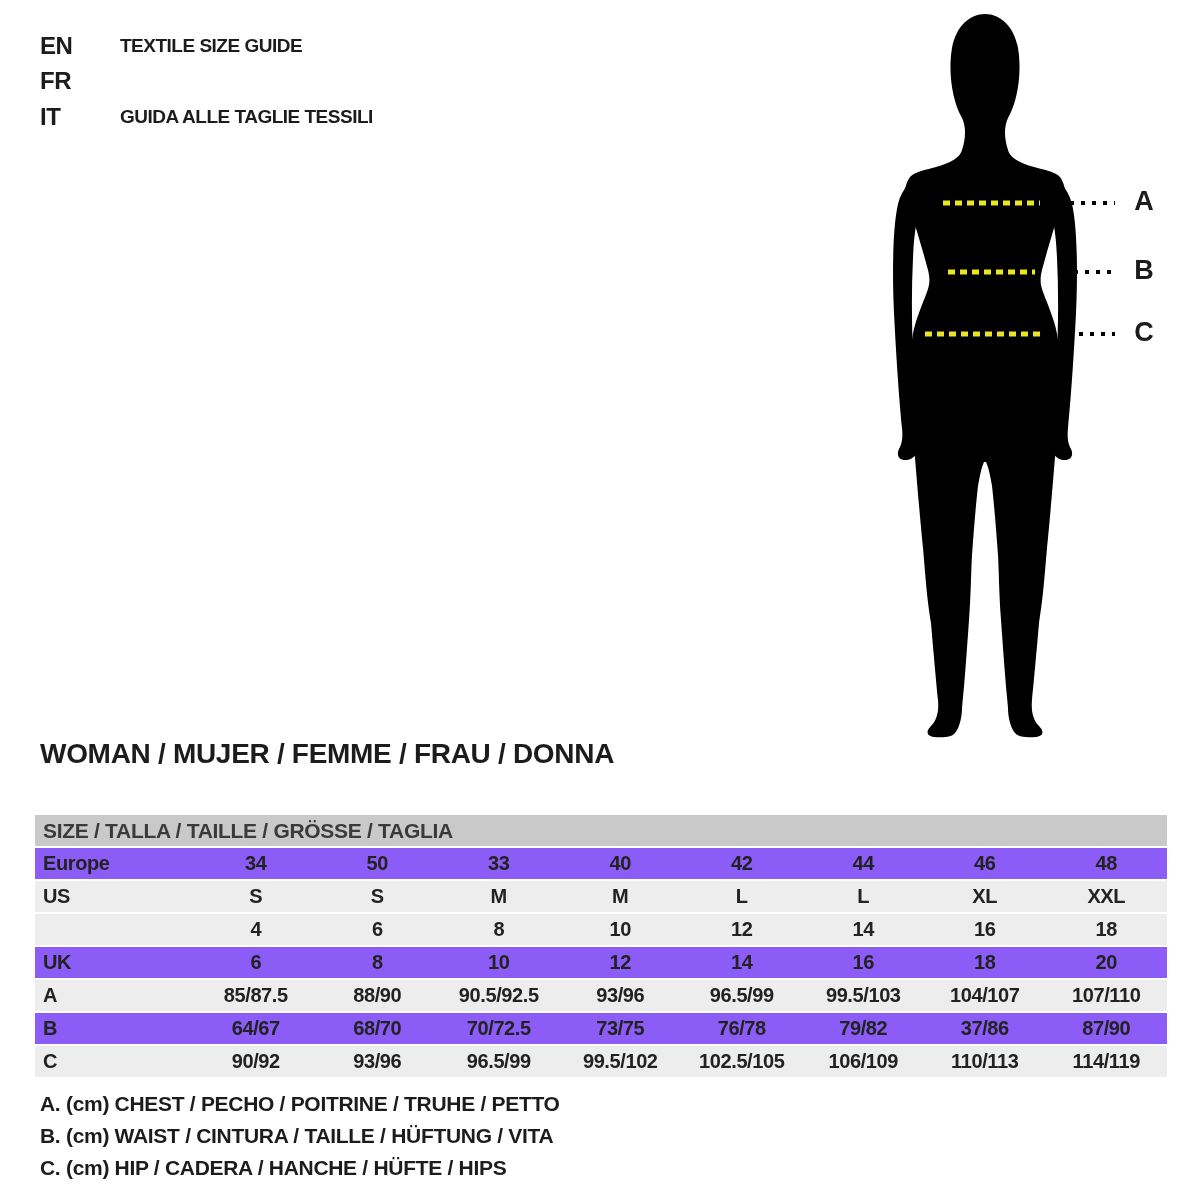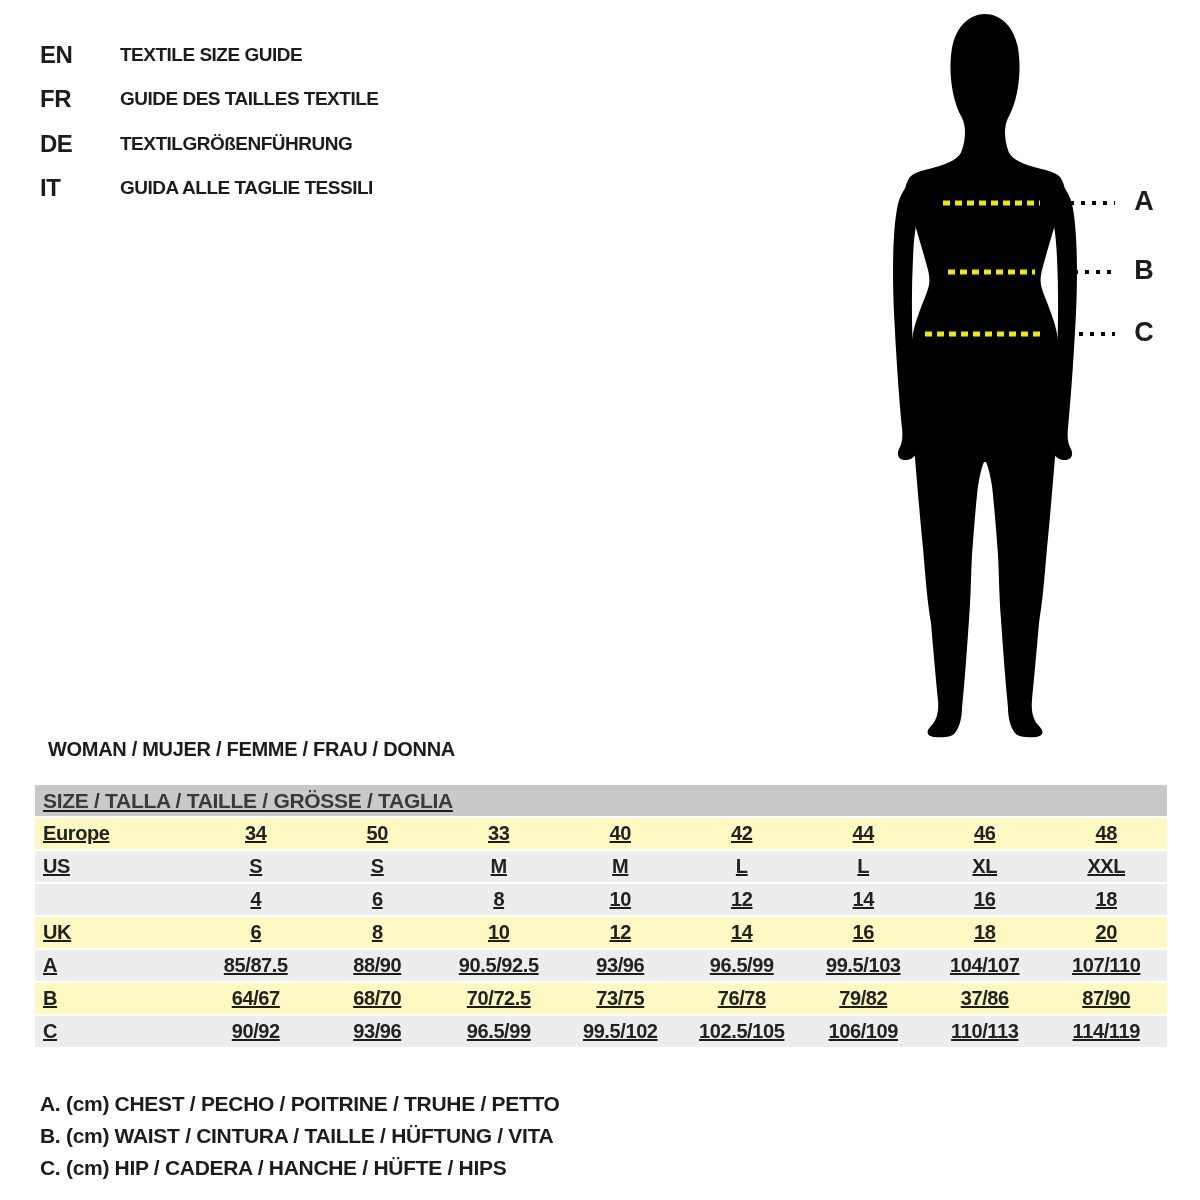--- a/index.html
+++ b/index.html
@@ -2,44 +2,43 @@
 <html style="--accent: #ece61f; --header-bg: #c9c9c9; --row-shade: #ededed;"><head>
 <meta charset="utf-8">
 <style>
   html,body{margin:0;padding:0;}
   body{
     width:1200px;height:1200px;position:relative;background:#ffffff;
     font-family:"Liberation Sans", sans-serif;color:#1c1c1c;overflow:hidden;
   }
   
   .lang-list{position:absolute;left:40px;top:28px;}
-  .lang-row{display:flex;height:35.5px;align-items:center;margin-top:9px;}
+  .lang-row{display:flex;height:35.5px;align-items:center;}
   .lang-code{width:80px;font-size:24px;font-weight:700;letter-spacing:-0.5px;}
   .lang-label{font-size:19px;font-weight:700;letter-spacing:-0.5px;}
   
   .figure-wrap{position:absolute;left:848px;top:8px;width:300px;height:735px;}
   .mlabel{
     position:absolute;left:1124px;width:40px;text-align:center;
     font-size:27px;font-weight:700;
   }
   .ml-0{top:186px;} .ml-1{top:255px;} .ml-2{top:317px;}
   
   .section-title{
-    position:absolute;left:40px;top:738px;font-size:20px;font-weight:700;
+    position:absolute;left:40px;top:738px;font-size:28px;font-weight:700;
     letter-spacing:-0.3px;
-    margin-left:8px;
-  }
-  
-  .size-table{position:absolute;left:35px;top:785px;width:1132px;text-decoration:underline;}
+  }
+  
+  .size-table{position:absolute;left:35px;top:815px;width:1132px;}
   .thead{
     background:var(--header-bg,#c9c9c9);height:31px;display:flex;align-items:center;
     padding-left:8px;font-size:21px;font-weight:700;color:#3a3a3a;
     letter-spacing:-0.3px;box-sizing:border-box;margin-bottom:2px;
   }
-  .trow{display:flex;height:31px;margin-bottom:2px;background:#fef9c3;}
+  .trow{display:flex;height:31px;margin-bottom:2px;background:#8b5cf6;}
   .trow.shaded{background:var(--row-shade,#ededed);}
   .cell{
     flex:1;display:flex;align-items:center;justify-content:center;
     font-size:20px;font-weight:700;letter-spacing:-0.4px;color:#222;
   }
   .labcell{flex:0 0 160px;justify-content:flex-start;padding-left:8px;box-sizing:border-box;}
   
   .legend{position:absolute;left:40px;top:1088px;}
   .legend-line{height:32px;display:flex;align-items:center;font-size:21px;font-weight:700;letter-spacing:-0.3px;text-align:right;}
   svg line{stroke-linecap:butt;}
@@ -47,25 +46,20 @@
 </head>
 <body>
 
 <div class="lang-list">
     <div class="lang-row">
       <span class="lang-code">EN</span>
       <span class="lang-label">TEXTILE SIZE GUIDE</span>
     </div>
     <div class="lang-row">
       <span class="lang-code">FR</span>
-      <span class="lang-label">GUIDE DES TAILLES TEXTILE</span>
-    </div>
-    <div class="lang-row">
-      <span class="lang-code">DE</span>
-      <span class="lang-label">TEXTILGRÖßENFÜHRUNG</span>
     </div>
     <div class="lang-row">
       <span class="lang-code">IT</span>
       <span class="lang-label">GUIDA ALLE TAGLIE TESSILI</span>
     </div>
   </div>
 
 <div class="figure-wrap">
   <svg width="300" height="735" viewBox="0 0 300 735">
 

